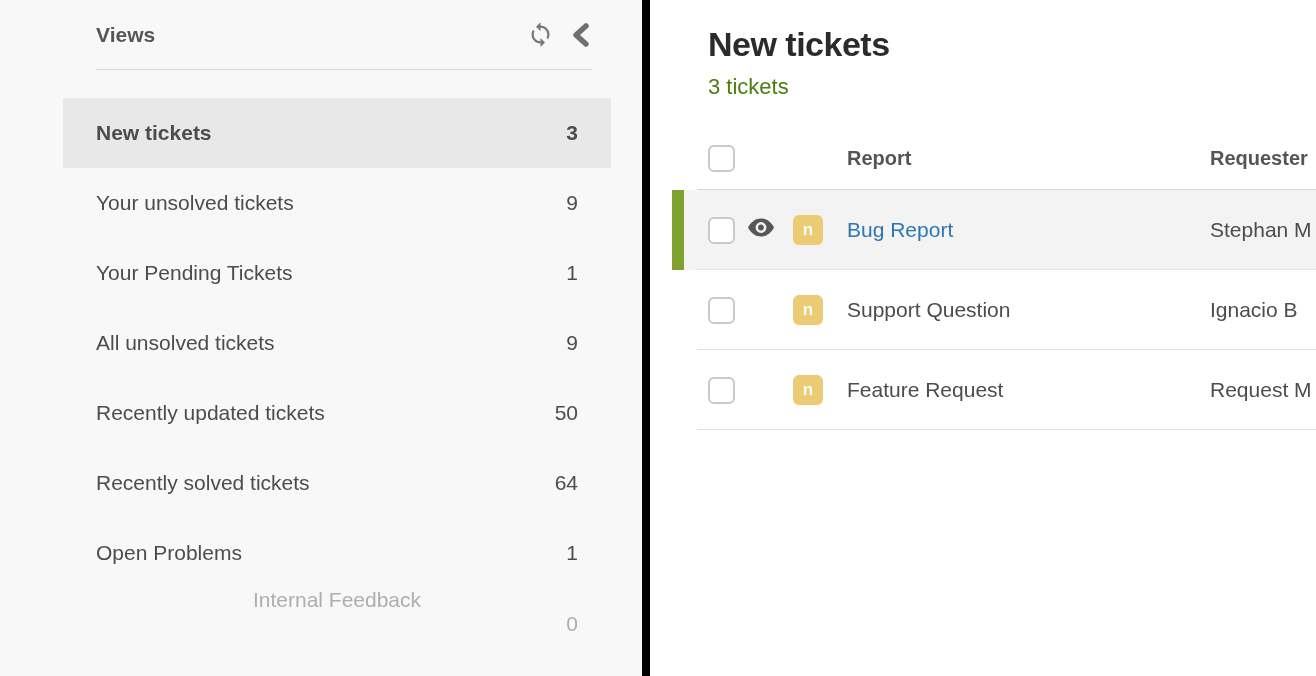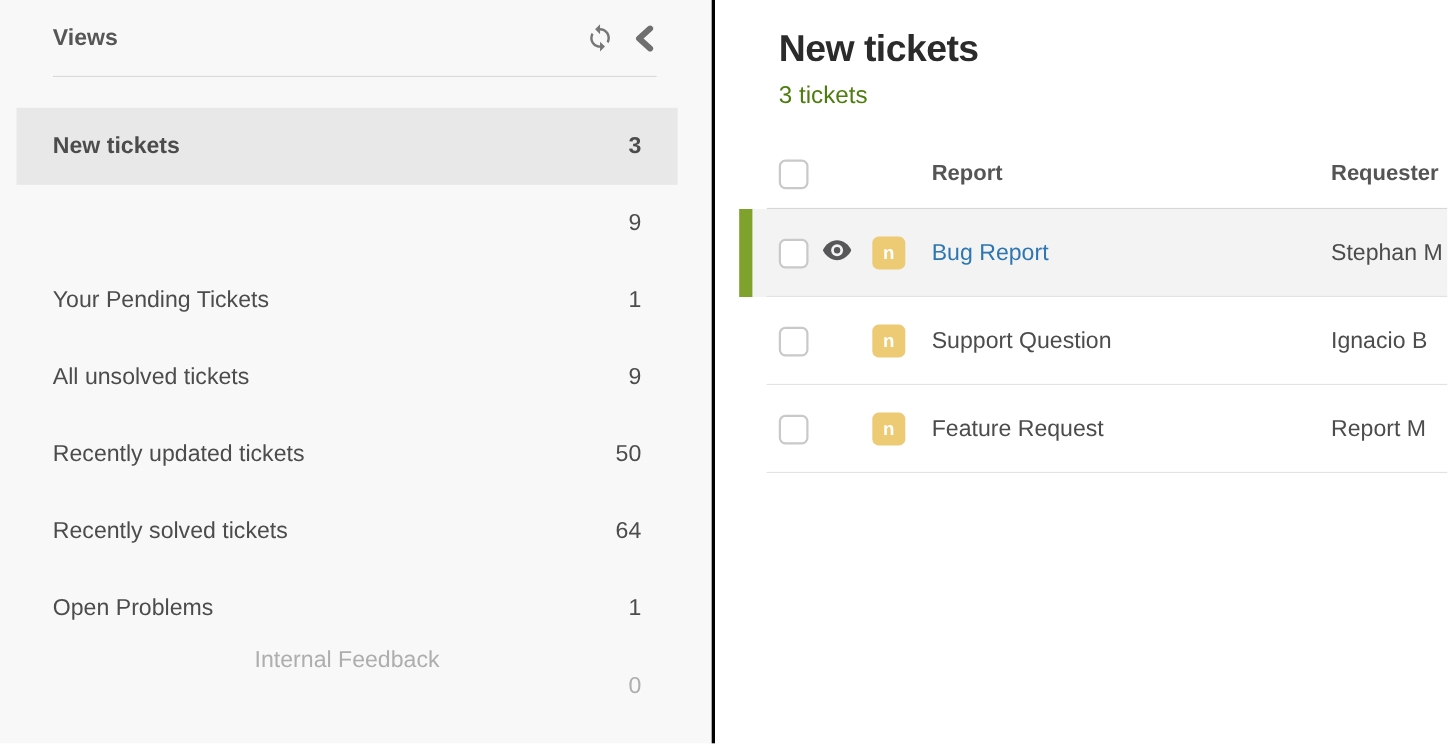--- a/index.html
+++ b/index.html
@@ -9,21 +9,22 @@
     background: #ffffff;
     font-family: "Liberation Sans", sans-serif;
     -webkit-font-smoothing: antialiased;
   }
   .app { display: flex; width: 1316px; height: 676px; }
 
   
   .sidebar {
     width: 650px; min-width: 650px; height: 100%;
     background: #f8f8f8;
-    border-right: 3px solid #000000;
+    border-right: 8px solid #000000;
+    padding-left: 48px;
   }
   .sidebar-header {
     height: 69px; display: flex; align-items: center;
     padding: 0 50px 0 48px;
   }
   .sidebar-title {
     margin: 0; font-size: 21px; font-weight: bold; color: #565656;
   }
   .header-icons { margin-left: auto; display: flex; align-items: center; gap: 16px; }
   .icon-btn { display: inline-flex; align-items: center; cursor: pointer; }
@@ -119,20 +120,21 @@
       </div>
     </div>
     <div class="sidebar-divider"></div>
 
     <ul class="views-list">
       <li class="view-item selected">
         <span class="view-label">New tickets</span>
         <span class="view-count">3</span>
       </li>
       <li class="view-item">
+        <span class="view-label">Your unsolved tickets</span>
         <span class="view-count">9</span>
       </li>
       <li class="view-item">
         <span class="view-label">Your Pending Tickets</span>
         <span class="view-count">1</span>
       </li>
       <li class="view-item">
         <span class="view-label">All unsolved tickets</span>
         <span class="view-count">9</span>
       </li>
@@ -208,16 +210,16 @@
       <span class="cell-check">
         <input type="checkbox" class="ticket-checkbox" style="">
       </span>
       <span class="cell-eye"></span>
       <span class="cell-badge">
         <span class="status-badge">n</span>
       </span>
       <span class="cell-subject">
         <a href="#" class="subject-link">Feature Request</a>
       </span>
-      <span class="cell-requester">Report M</span>
+      <span class="cell-requester">Request M</span>
     </div>
   </main>
 </div>
 
 </body></html>

